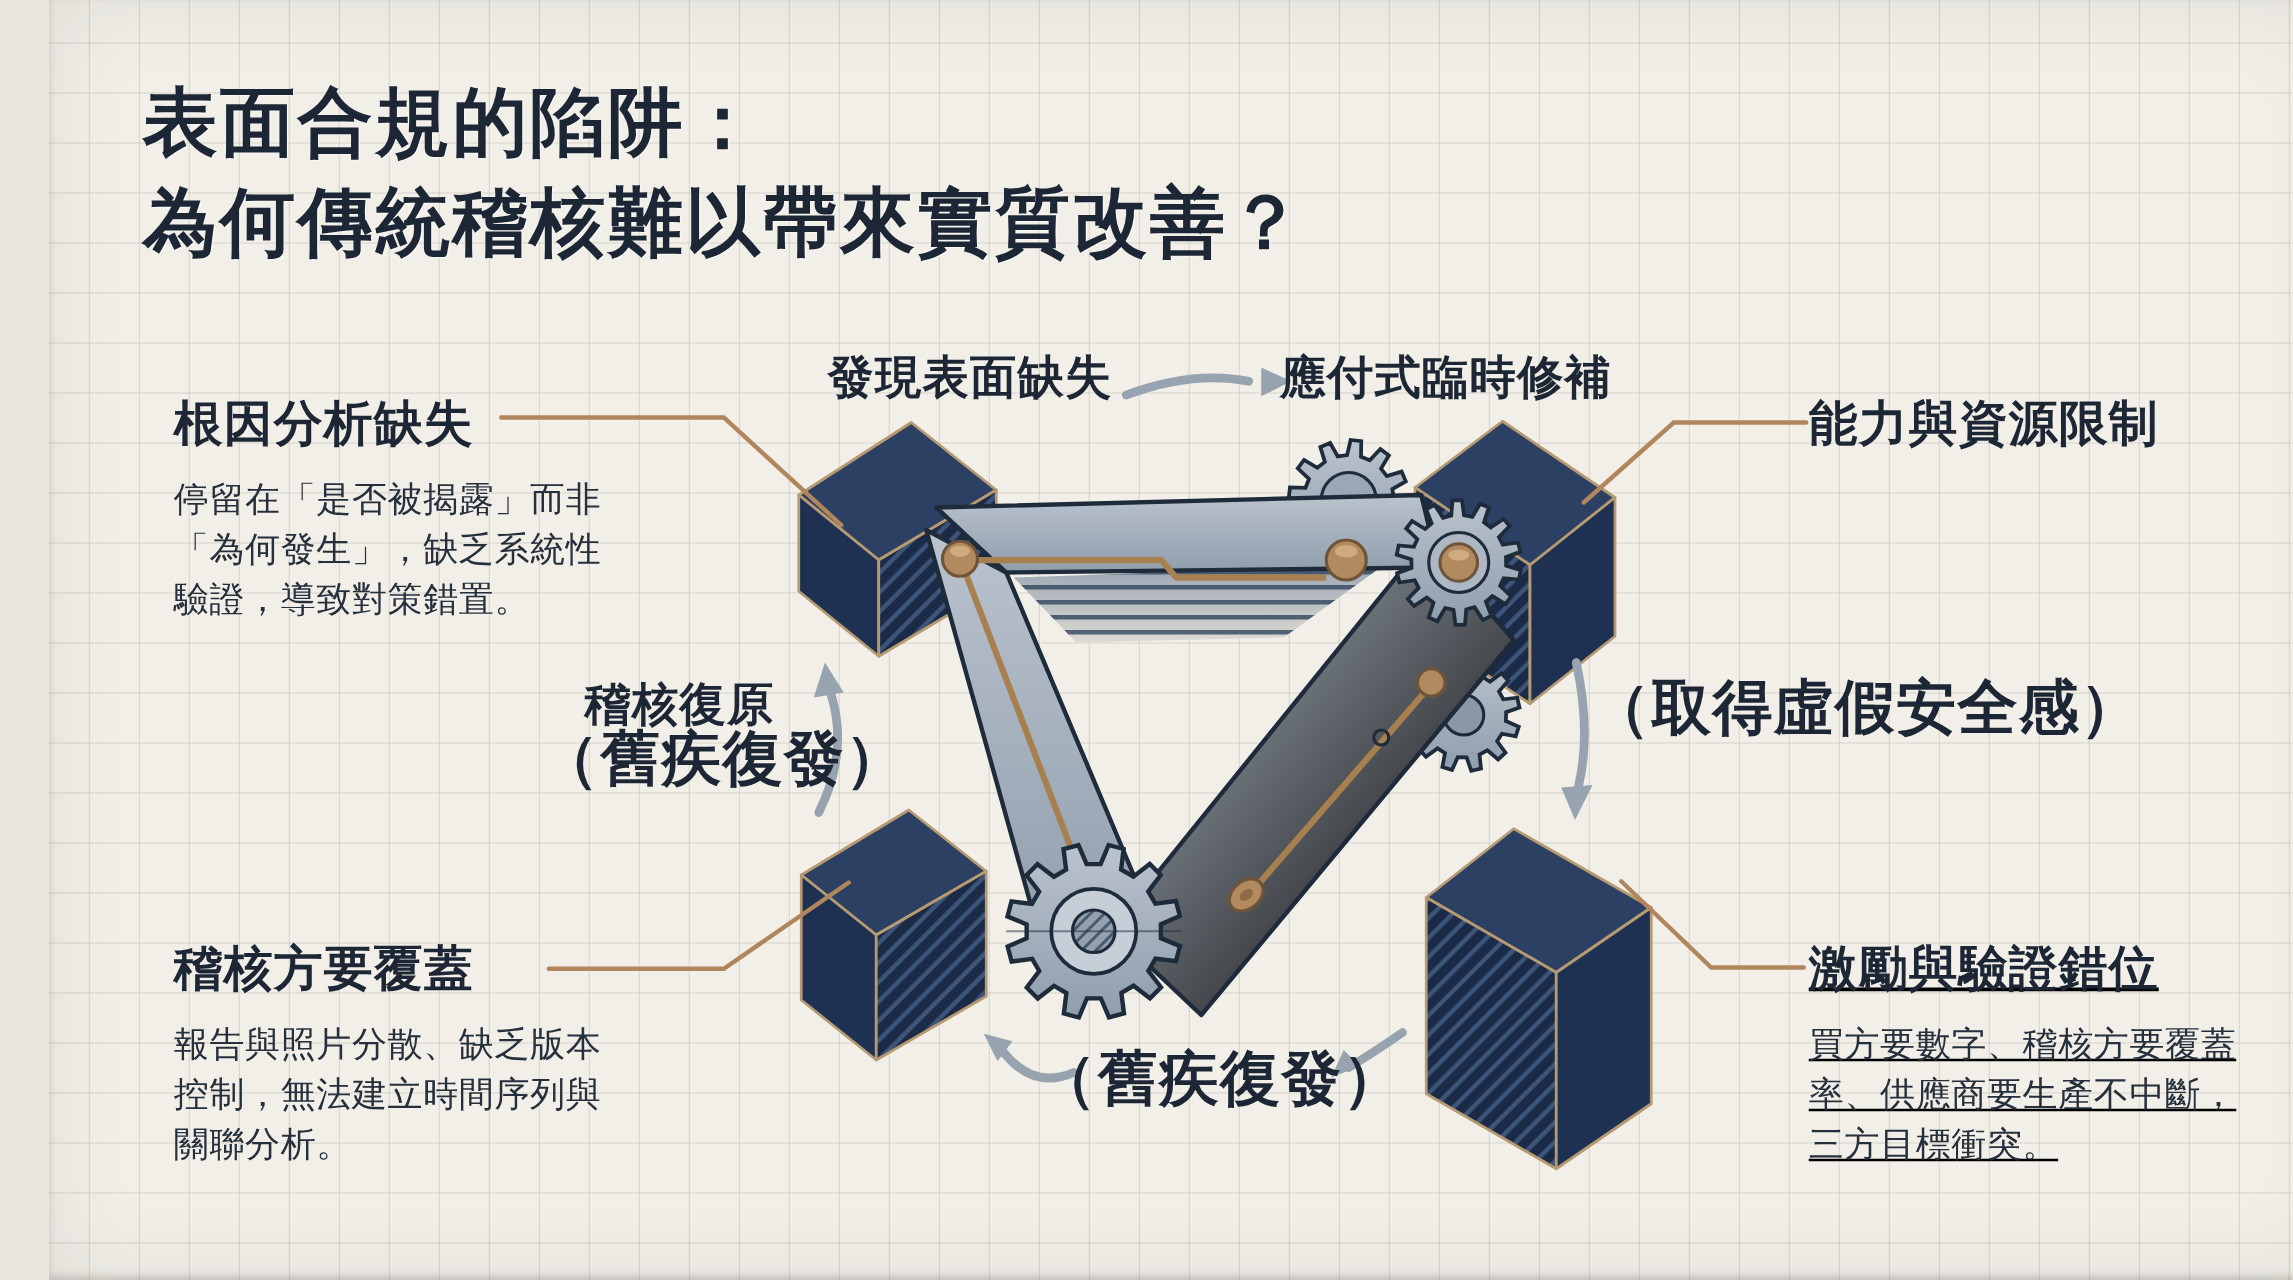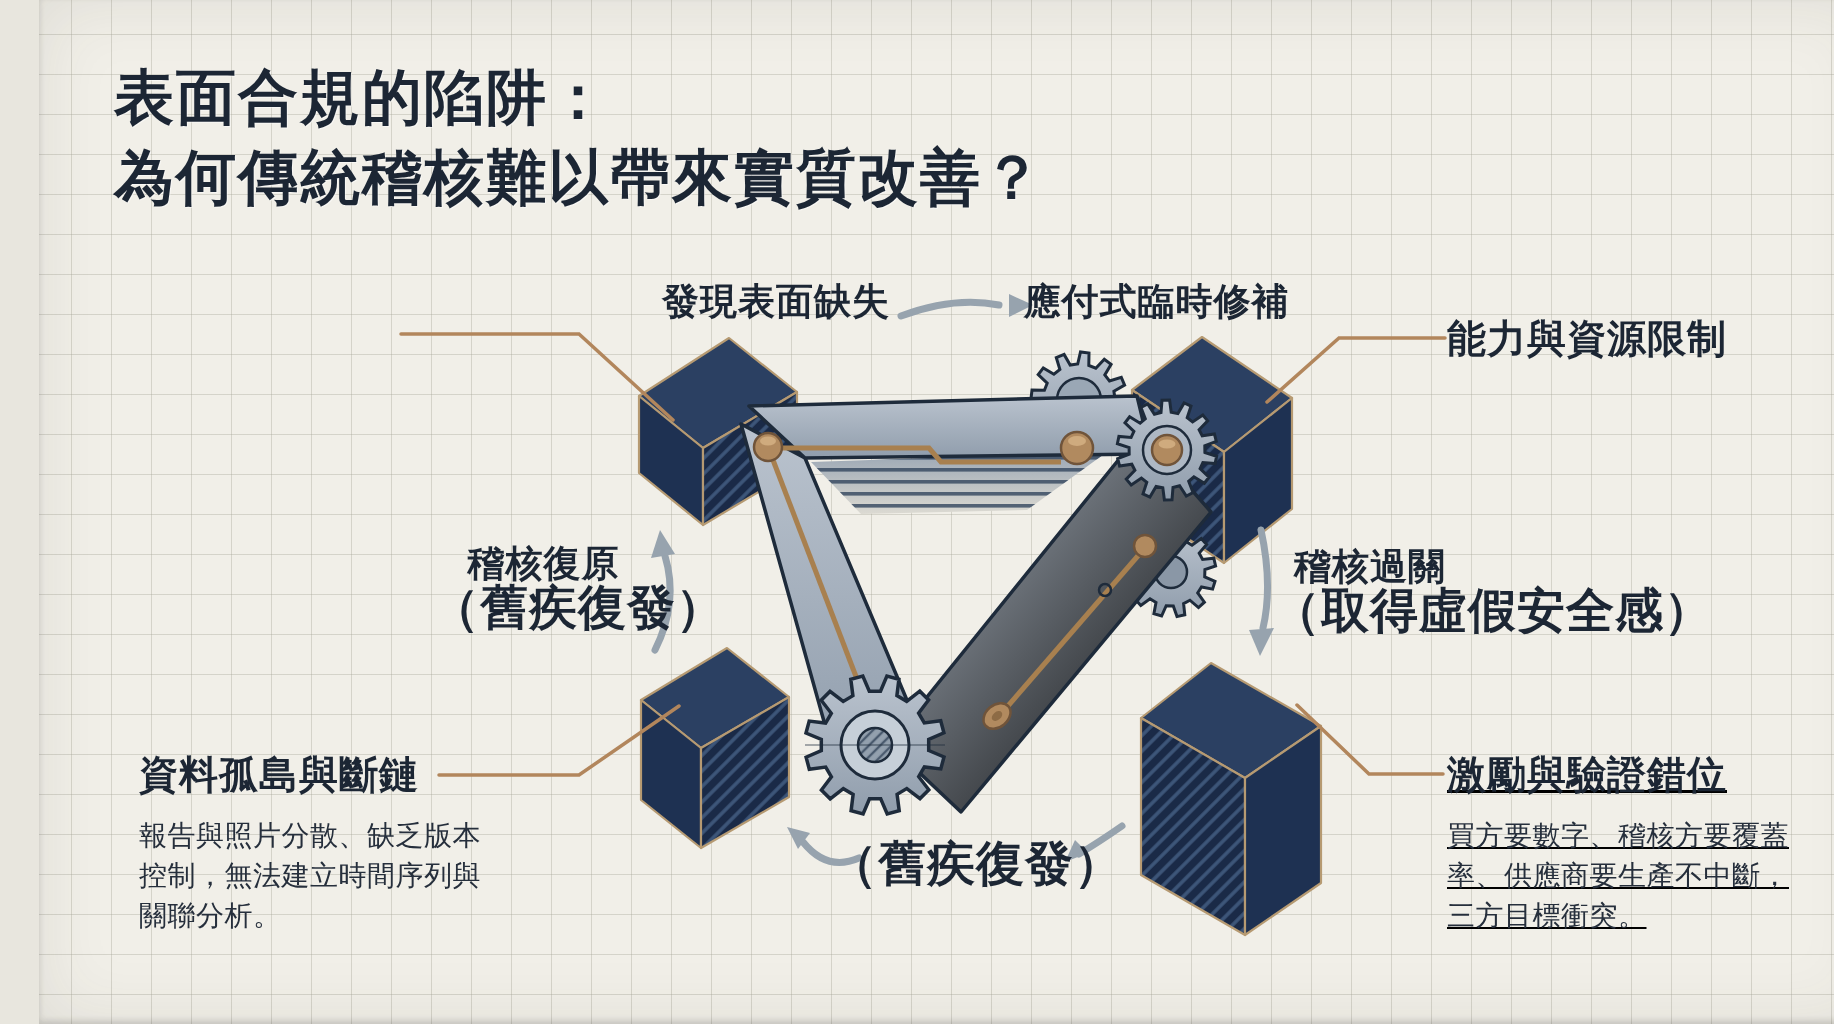--- a/index.html
+++ b/index.html
@@ -163,45 +163,50 @@
       <path d="M1083,826 Q1060,842 1040,854" fill="none"></path>
       <polygon points="1026,862 1036,840 1049,853" stroke="none"></polygon>
     </g>
   </svg>
 
   <div class="abs title">
     <div>表面合規的陷阱：</div>
     <div>為何傳統稽核難以帶來實質改善？</div>
   </div>
 
+  <div class="abs callout" style="left:100px;top:312px;">
+    <h2>根因分析缺失</h2>
+    <p>停留在「是否被揭露」而非
+「為何發生」，缺乏系統性
+驗證，導致對策錯置。</p>
+  </div>
 
   <div class="abs callout" style="left:1408px;top:312px;">
     <h2>能力與資源限制</h2>
   </div>
 
   <div class="abs callout" style="left:100px;top:748px;">
-    <h2>資料孤島與斷鏈</h2>
+    <h2>稽核方要覆蓋</h2>
     <p>報告與照片分散、缺乏版本
 控制，無法建立時間序列與
 關聯分析。</p>
   </div>
 
   <div class="abs callout" style="left:1408px;top:748px;text-decoration:underline;">
     <h2>激勵與驗證錯位</h2>
     <p>買方要數字、稽核方要覆蓋
 率、供應商要生產不中斷，
 三方目標衝突。</p>
   </div>
 
   <div class="abs cyclabel center" style="left:612px;top:280px;width:250px;">發現表面缺失</div>
 
   <div class="abs cyclabel center" style="left:975px;top:280px;width:285px;">應付式臨時修補</div>
 
   <div class="abs cyclabel" style="left:1233px;top:545px;">
-    <div style="margin-left:22px;">稽核過關</div>
     <div class="l2">（取得虛假安全感）</div>
   </div>
 
   <div class="abs cyclabel center" style="left:790px;top:842px;width:245px;">
     <div class="l2">（舊疾復發）</div>
   </div>
 
   <div class="abs cyclabel center" style="left:392px;top:542px;width:225px;">
     <div>稽核復原</div>
     <div class="l2">（舊疾復發）</div>

